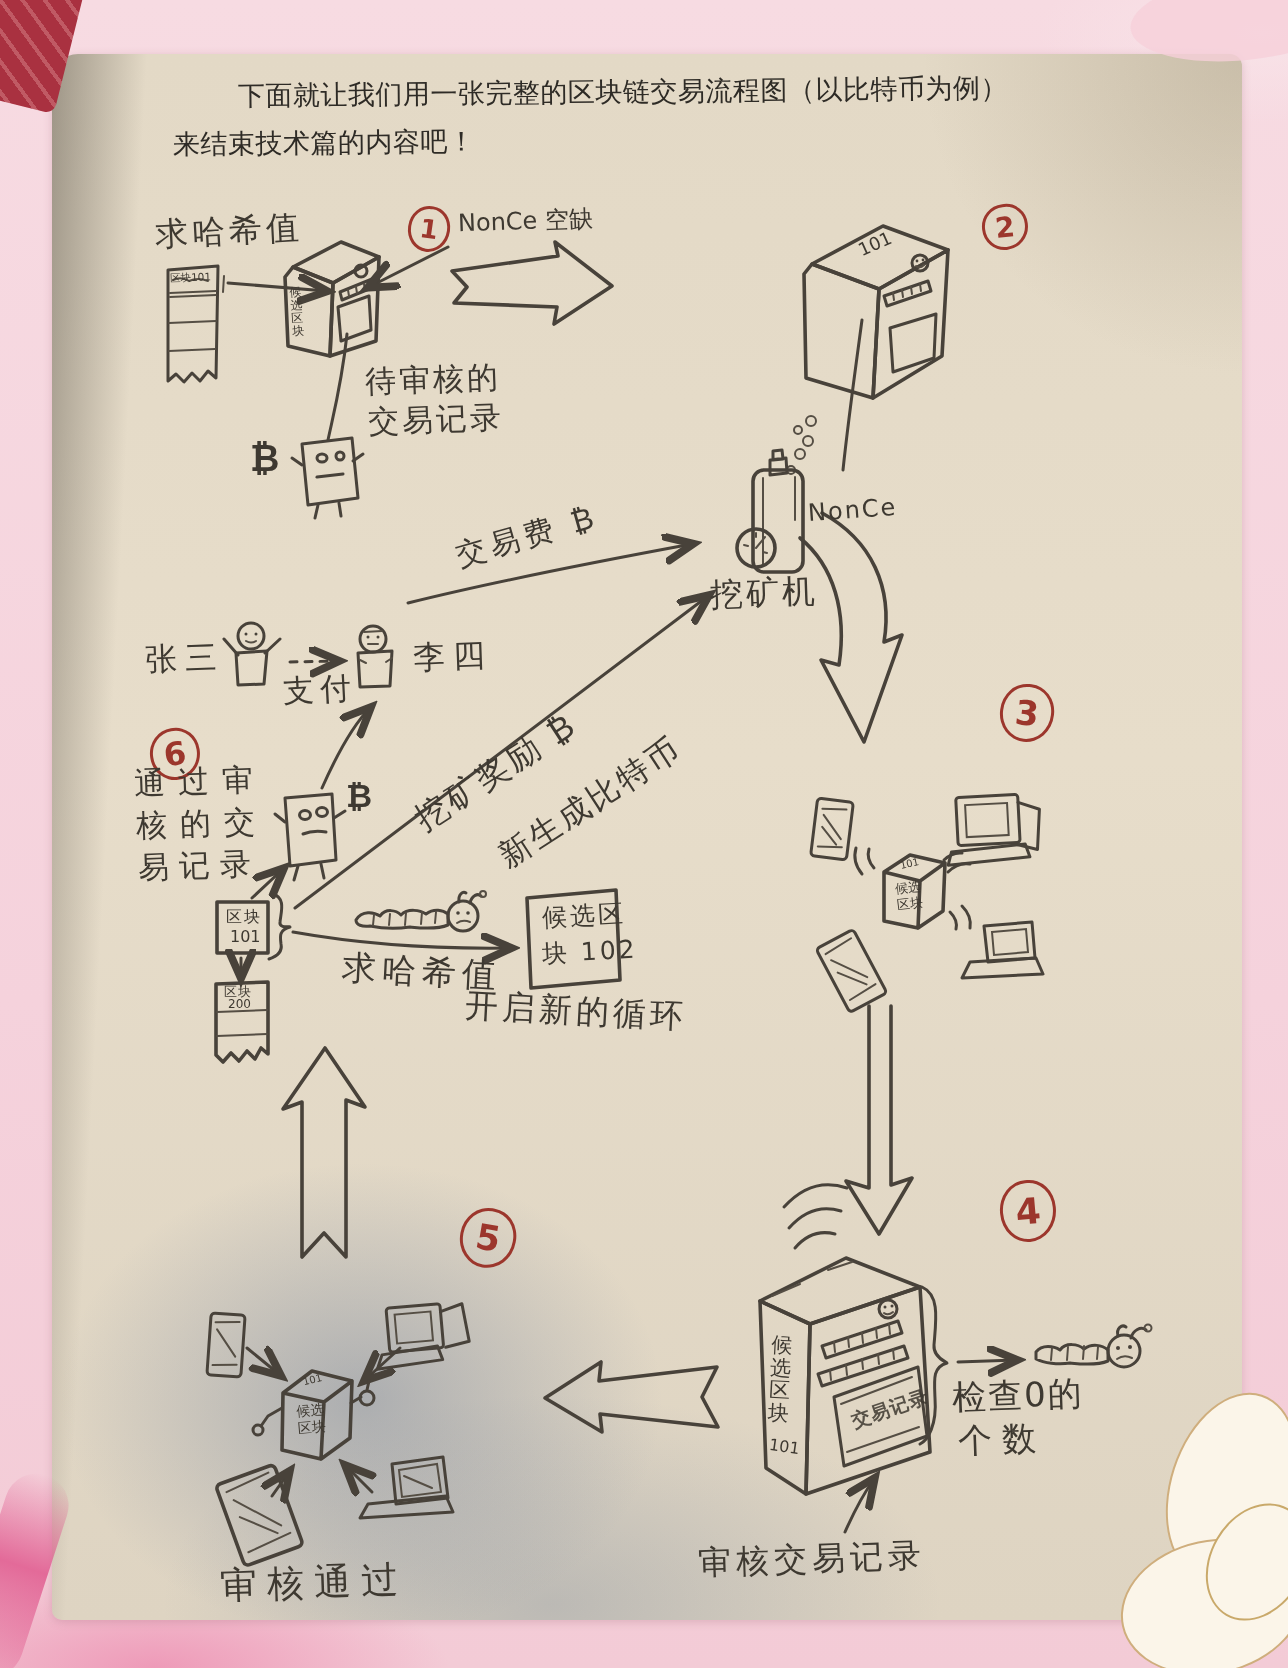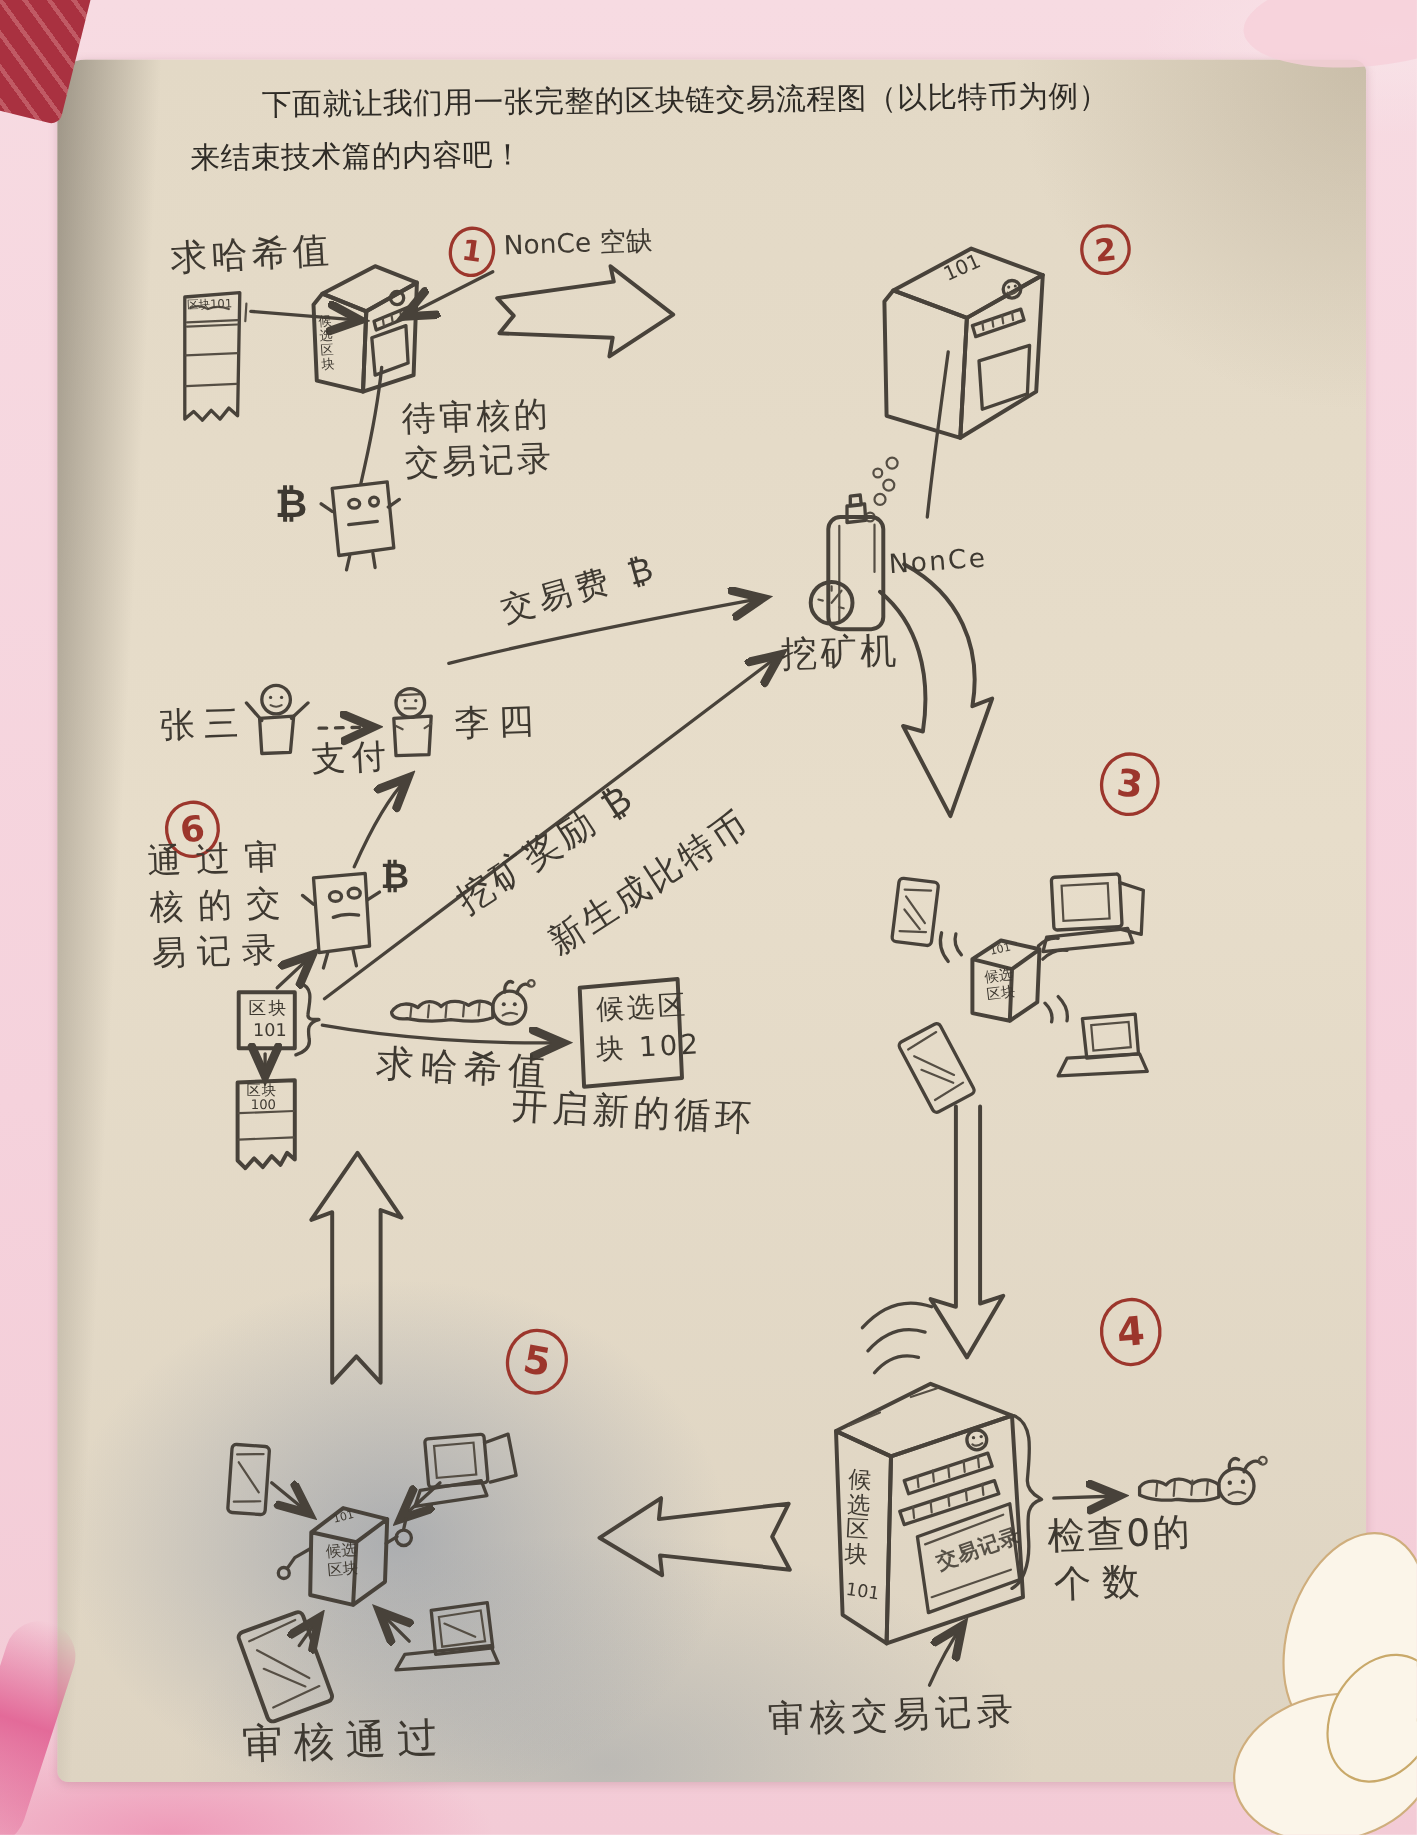--- a/index.html
+++ b/index.html
@@ -313,21 +313,21 @@
 
 <div class="hw" style="left:346px;top:778px;font-size:32px;font-weight:bold;">₿</div>
 
 <div class="hw" style="left:408px;top:806px;font-size:33px;letter-spacing:3px;transform:rotate(-33deg);transform-origin:0 0;">挖矿奖励 ₿</div>
 <div class="hw" style="left:492px;top:844px;font-size:32px;letter-spacing:3px;transform:rotate(-33deg);transform-origin:0 0;">新生成比特币</div>
 
 <div class="hw" style="left:226px;top:908px;font-size:16px;letter-spacing:2px;">区块</div>
 <div class="hw" style="left:230px;top:928px;font-size:16px;">101</div>
 
 <div class="hw" style="left:224px;top:985px;font-size:13px;letter-spacing:1px;">区块</div>
-<div class="hw" style="left:228px;top:998px;font-size:12px;">100</div>
+<div class="hw" style="left:228px;top:998px;font-size:12px;">200</div>
 
 <div class="hw" style="left:342px;top:952px;font-size:34px;letter-spacing:6px;transform:rotate(3deg);">求哈希值</div>
 
 <div class="hw" style="left:542px;top:902px;font-size:25px;letter-spacing:3px;transform:rotate(-3deg);">候选区</div>
 <div class="hw" style="left:542px;top:938px;font-size:25px;letter-spacing:3px;transform:rotate(-3deg);">块 102</div>
 
 <div class="hw" style="left:465px;top:992px;font-size:33px;letter-spacing:4px;transform:rotate(3deg);">开启新的循环</div>
 
 <div class="num" style="left:1000px;top:684px;width:48px;height:52px;font-size:34px;transform:rotate(6deg);">3</div>
 

